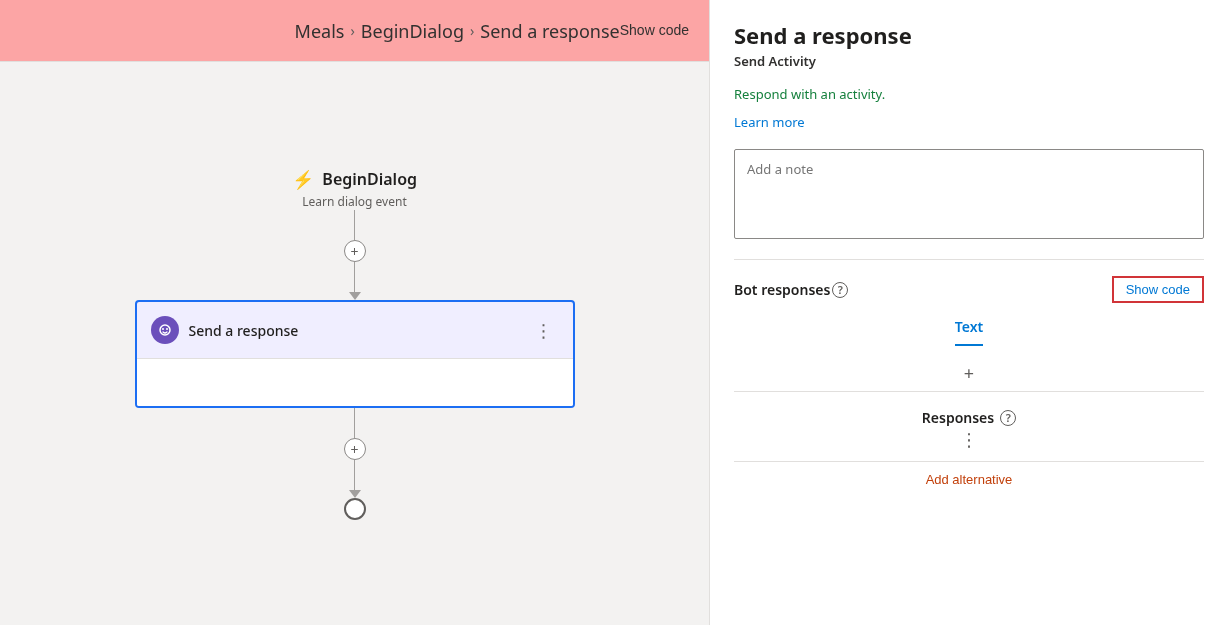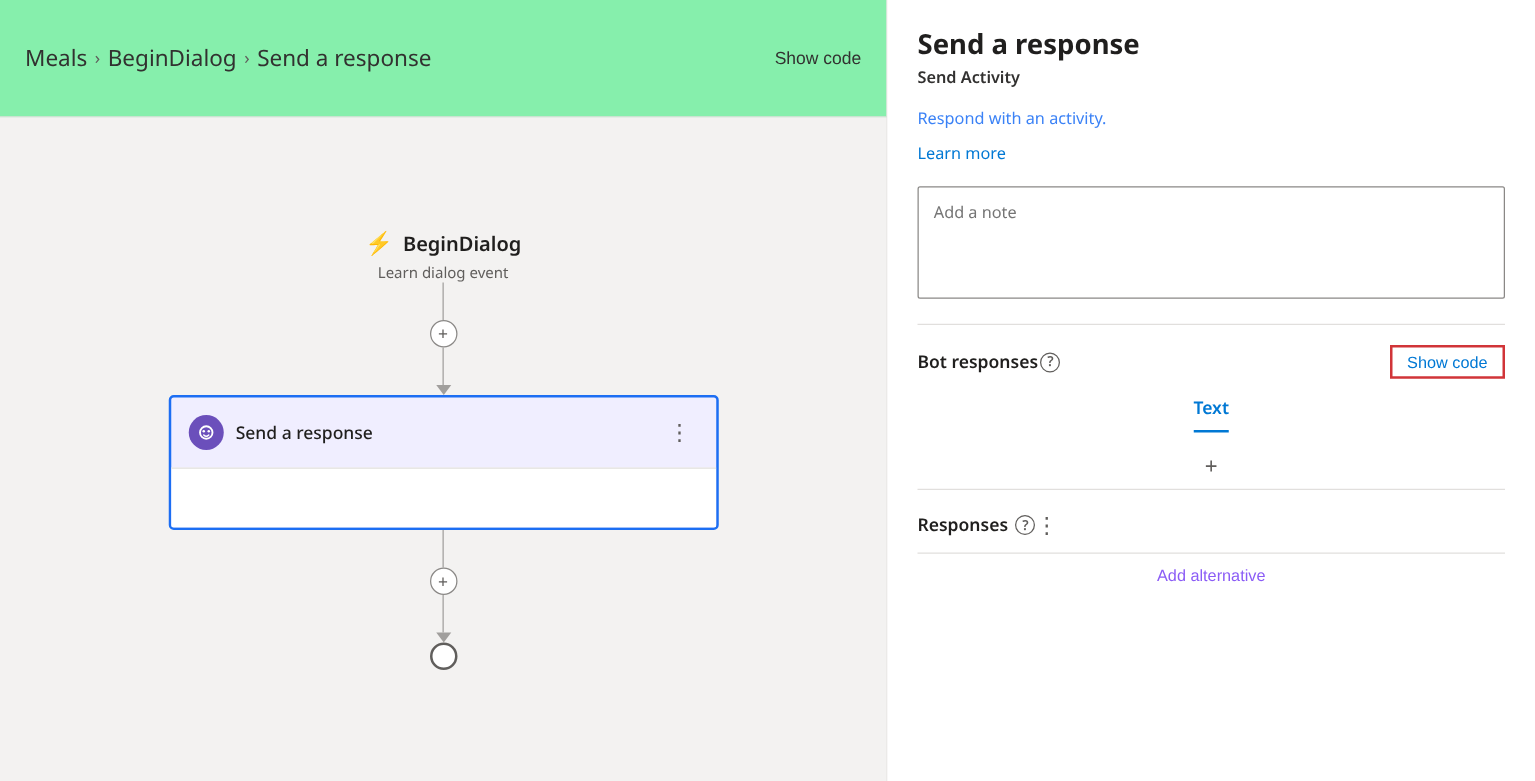--- a/index.html
+++ b/index.html
@@ -9,25 +9,25 @@
     .left-panel {
       width: 710px;
       flex-shrink: 0;
       display: flex;
       flex-direction: column;
       border-right: 1px solid #e1dfdd;
     }
     .top-bar {
       display: flex;
       align-items: center;
-      justify-content: space-between;
+      justify-content: flex-end;
       padding: 16px 20px;
-      background: #86efac;
+      background: #fca5a5;
       border-bottom: 1px solid #e1dfdd;
-      height: 94px;
+      height: 62px;
     }
     .breadcrumb {
       display: flex;
       align-items: center;
       gap: 6px;
       font-size: 18px;
       color: #323130;
     }
     .breadcrumb-sep {
       color: #605e5c;
@@ -170,21 +170,21 @@
       margin-bottom: 2px;
     }
     .panel-subtitle {
       font-size: 13px;
       font-weight: 600;
       color: #323130;
       margin-bottom: 15px;
     }
     .panel-desc {
       font-size: 13px;
-      color: #3b82f6;
+      color: #15803d;
       margin-bottom: 10px;
     }
     .learn-more {
       color: #0078d4;
       font-size: 13px;
       text-decoration: none;
       cursor: pointer;
       margin-bottom: 18px;
       display: inline-block;
     }
@@ -261,41 +261,42 @@
     }
     .tab-add {
       font-size: 18px;
       color: #605e5c;
       cursor: pointer;
       margin-bottom: 6px;
     }
     .responses-row {
       display: flex;
       align-items: center;
-      justify-content: flex-start;
+      justify-content: flex-end;
+      flex-direction: column;
     }
     .responses-label {
       display: flex;
       align-items: center;
       gap: 6px;
       font-size: 14px;
       font-weight: 600;
     }
     .responses-menu {
       font-size: 18px;
       color: #605e5c;
       cursor: pointer;
     }
     .responses-divider {
       border: none;
       border-top: 1px solid #e1dfdd;
       margin: 10px 0;
     }
     .add-alternative {
-      color: #8b5cf6;
+      color: #c2410c;
       font-size: 13px;
       cursor: pointer;
       background: none;
       border: none;
       padding: 0;
     }
   </style>
 </head>
 <body>
 

